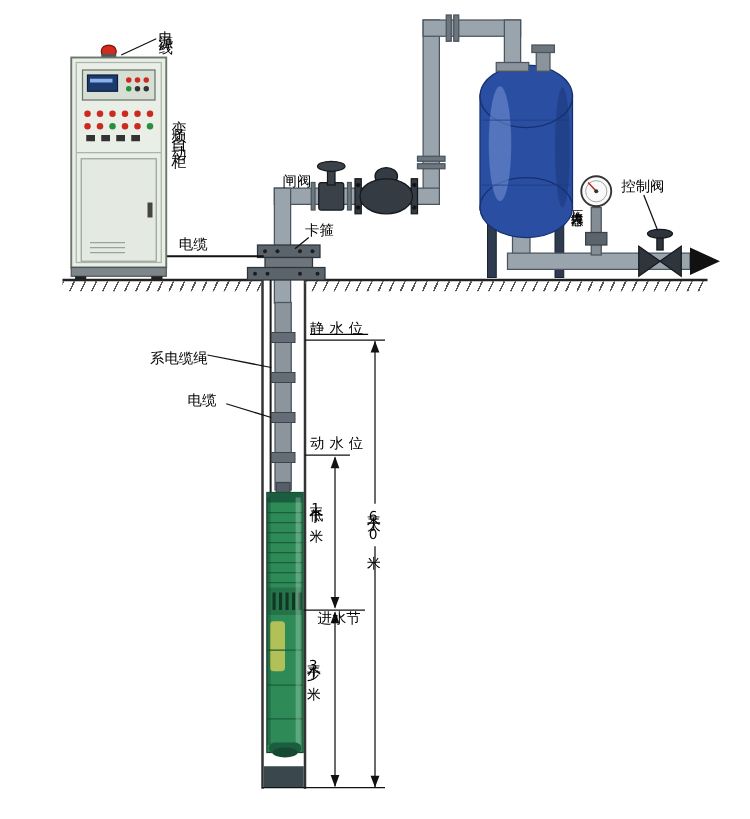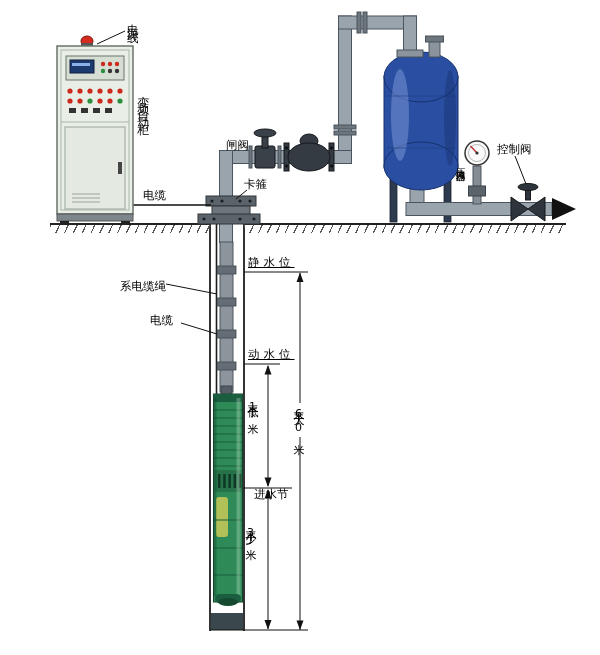--- a/index.html
+++ b/index.html
@@ -245,21 +245,21 @@
 <div class="hatch" style="left:244px; width:322px;"></div>
 
 <div class="lbl vlabel" style="left:126px; top:15px; letter-spacing:4px;">电源线</div>
 <div class="lbl vlabel" style="left:136px; top:86px; font-size:12px; letter-spacing:7px;">变频自动柜</div>
 <div class="lbl" style="left:143px; top:189px;">电缆</div>
 <div class="lbl" style="left:226px; top:139px;">闸阀</div>
 <div class="lbl" style="left:244px; top:178px;">卡箍</div>
 <div class="lbl" style="left:248px; top:256px; letter-spacing:4px;text-decoration:underline;">静水位</div>
 <div class="lbl" style="left:108px; top:280px;margin-left:12px;">系电缆绳</div>
 <div class="lbl" style="left:150px; top:314px;">电缆</div>
-<div class="lbl" style="left:248px; top:348px; letter-spacing:4px;text-decoration:underline;">动水位</div>
+<div class="lbl" style="left:248px; top:348px; letter-spacing:4px;">动水位</div>
 <div class="lbl vlabel" style="left:455px; top:160px; font-size:10px; letter-spacing:1px;">压力传感器</div>
 <div class="lbl" style="left:497px; top:143px;">控制阀</div>
 <div class="lbl vlabel" style="left:246px; top:397px; font-size:11px; letter-spacing:1px;">不低于1米</div>
 <div class="lbl" style="left:254px; top:488px;">进水节</div>
 <div class="lbl vlabel" style="left:244px; top:523px; font-size:11px; letter-spacing:1px;">不少于3米</div>
 <div class="lbl vlabel bgwhite" style="left:292px; top:403px; font-size:11px; letter-spacing:1px;">不大于60米</div>
 
 </div>
 
 </body></html>

